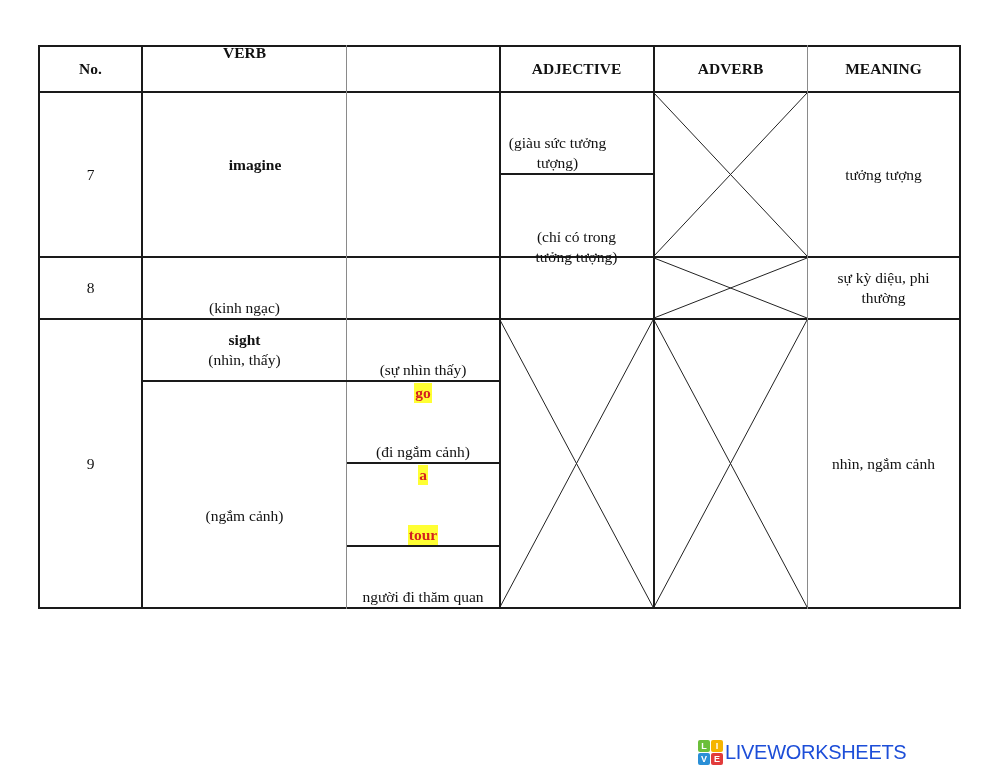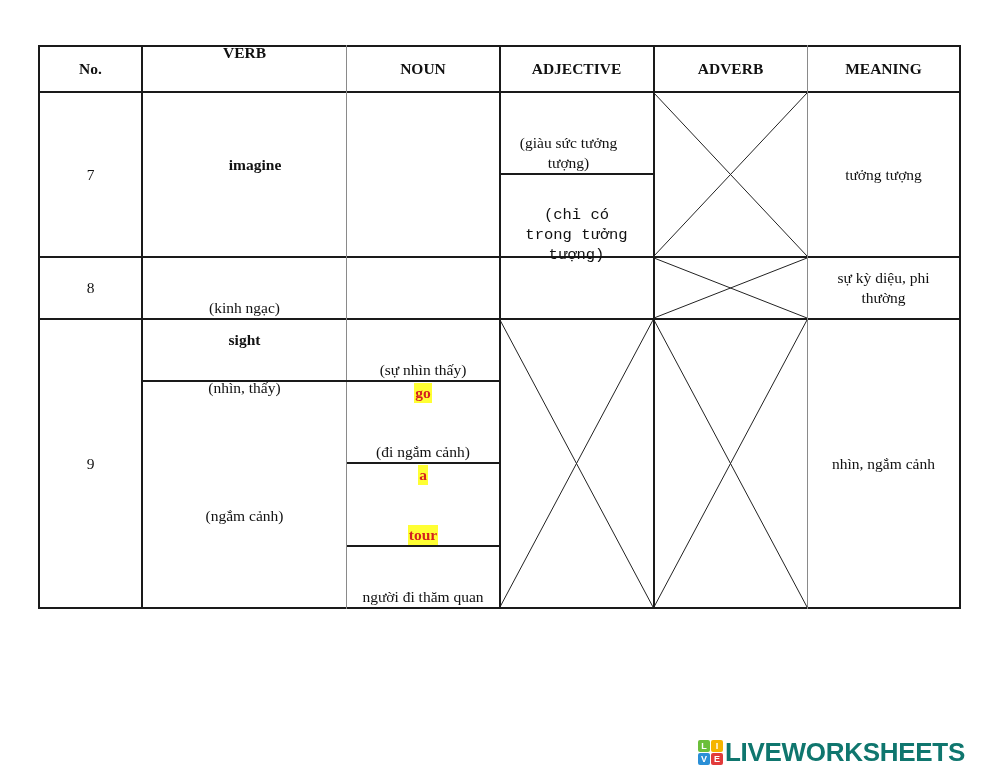--- a/index.html
+++ b/index.html
@@ -12,22 +12,22 @@
       text-align: center; font-size: 15.5px; line-height: 20px; box-sizing: border-box; }
     .hdr { font-weight: bold; font-size: 15.5px; }
     .bold { font-weight: bold; }
     .input-box { position: absolute; box-sizing: border-box; background: transparent; border: none; cursor: text; }
     .hl { background: #ffff33; color: #d42020; font-weight: bold; padding: 0 1px; }
     svg.xmark { position: absolute; overflow: visible; }
     .logo { position: absolute; left: 698px; top: 738px; display: flex; align-items: center; }
     .tiles { display: grid; grid-template-columns: 12px 12px; grid-template-rows: 12px 12px; gap: 1px; margin-right: 2px; }
     .tile { font-family: "Liberation Sans", sans-serif; font-size: 9px; font-weight: bold; color: #fff;
       display: flex; align-items: center; justify-content: center; border-radius: 2px; }
-    .logo-text { font-family: "Liberation Sans", sans-serif; font-weight: bold; font-size: 26px;
-      color: #0f766e; letter-spacing: -0.3px; line-height: 28px; }
+    .logo-text { font-family: "Liberation Sans", sans-serif; font-weight: normal; font-size: 20px;
+      color: #1d4ed8; letter-spacing: -0.3px; line-height: 28px; }
   </style>
 </head>
 <body>
 
 <div class="page">
 
   <div class="line" style="left:38px;top:45px;width:923px;height:2px;"></div>
   <div class="line" style="left:38px;top:91px;width:923px;height:2px;"></div>
   <div class="line" style="left:38px;top:256px;width:923px;height:1.5px;"></div>
   <div class="line" style="left:38px;top:318px;width:923px;height:1.5px;"></div>
@@ -42,51 +42,50 @@
   <div class="line" style="left:959px;top:45px;width:2px;height:564px;"></div>
 
   <div class="line" style="left:500px;top:173px;width:153px;height:1.5px;"></div>
   <div class="line" style="left:142px;top:380px;width:205px;height:1.5px;"></div>
   <div class="line" style="left:347px;top:380px;width:152px;height:1.5px;"></div>
   <div class="line" style="left:347px;top:462px;width:152px;height:1.5px;"></div>
   <div class="line" style="left:347px;top:545px;width:152px;height:1.5px;"></div>
 
   <div class="cell hdr" style="left:40px;top:47px;width:101px;height:44px;border-radius:22px;">No.</div>
   <div class="cell hdr" style="left:143px;top:31px;width:203px;height:44px;">VERB</div>
-  <div class="cell hdr" style="left:347px;top:47px;width:152px;height:44px;">NOUN</div>
   <div class="cell hdr" style="left:500px;top:47px;width:153px;height:44px;">ADJECTIVE</div>
   <div class="cell hdr" style="left:808px;top:47px;width:151px;height:44px;">MEANING</div>
   <div class="cell hdr" style="left:654px;top:47px;width:153px;height:44px;">ADVERB</div>
 
   <div class="cell" style="left:40px;top:93px;width:101px;height:163px;">7</div>
   <div class="cell bold" style="left:143px;top:93px;width:203px;height:143px;padding-left:21px;">imagine</div>
   <div class="input-box" style="left:348px;top:94px;width:150px;height:161px;"></div>
   <div class="input-box" style="left:501px;top:94px;width:151px;height:36px;"></div>
-  <div class="cell" style="left:512px;top:132px;width:113px;height:42px;">(giàu sức tưởng tượng)</div>
+  <div class="cell" style="left:501px;top:132px;width:113px;height:42px;">(giàu sức tưởng tượng)</div>
   <div class="input-box" style="left:501px;top:176px;width:151px;height:38px;"></div>
-  <div class="cell" style="left:520px;top:214px;width:113px;height:42px;font-family:Liberation Mono, monospace;">(chỉ có trong tưởng tượng)</div>
+  <div class="cell" style="left:520px;top:226px;width:113px;height:42px;">(chỉ có trong tưởng tượng)</div>
   <svg class="xmark" style="left:654px;top:93px;" width="153" height="163">
     <line x1="0" y1="0" x2="153" y2="163" stroke="#222" stroke-width="1"></line>
     <line x1="153" y1="0" x2="0" y2="163" stroke="#222" stroke-width="1"></line>
   </svg>
   <div class="cell" style="left:808px;top:93px;width:151px;height:163px;">tưởng tượng</div>
 
   <div class="cell" style="left:40px;top:258px;width:101px;height:60px;">8</div>
   <div class="input-box" style="left:144px;top:259px;width:201px;height:36px;"></div>
   <div class="cell" style="left:143px;top:297px;width:203px;height:22px;">(kinh ngạc)</div>
   <div class="input-box" style="left:501px;top:259px;width:151px;height:58px;"></div>
   <svg class="xmark" style="left:654px;top:258px;" width="153" height="60">
     <line x1="0" y1="0" x2="153" y2="60" stroke="#222" stroke-width="1"></line>
     <line x1="153" y1="0" x2="0" y2="60" stroke="#222" stroke-width="1"></line>
   </svg>
   <div class="cell" style="left:820px;top:258px;width:127px;height:60px;">sự kỳ diệu, phi thường</div>
 
   <div class="cell" style="left:40px;top:320px;width:101px;height:287px;">9</div>
   <div class="cell bold" style="left:143px;top:330px;width:203px;height:20px;">sight</div>
-  <div class="cell" style="left:143px;top:350px;width:203px;height:20px;margin-top:28px;">(nhìn, thấy)</div>
+  <div class="cell" style="left:143px;top:350px;width:203px;height:20px;">(nhìn, thấy)</div>
   <div class="input-box" style="left:144px;top:383px;width:201px;height:120px;"></div>
   <div class="cell" style="left:143px;top:505px;width:203px;height:22px;">(ngắm cảnh)</div>
 
   <div class="input-box" style="left:348px;top:321px;width:150px;height:38px;"></div>
   <div class="cell" style="left:347px;top:360px;width:152px;height:20px;">(sự nhìn thấy)</div>
 
   <div class="cell" style="left:347px;top:383px;width:152px;height:19px;">
     <span class="hl">go</span>
   </div>
   <div class="input-box" style="left:348px;top:403px;width:150px;height:38px;"></div>

